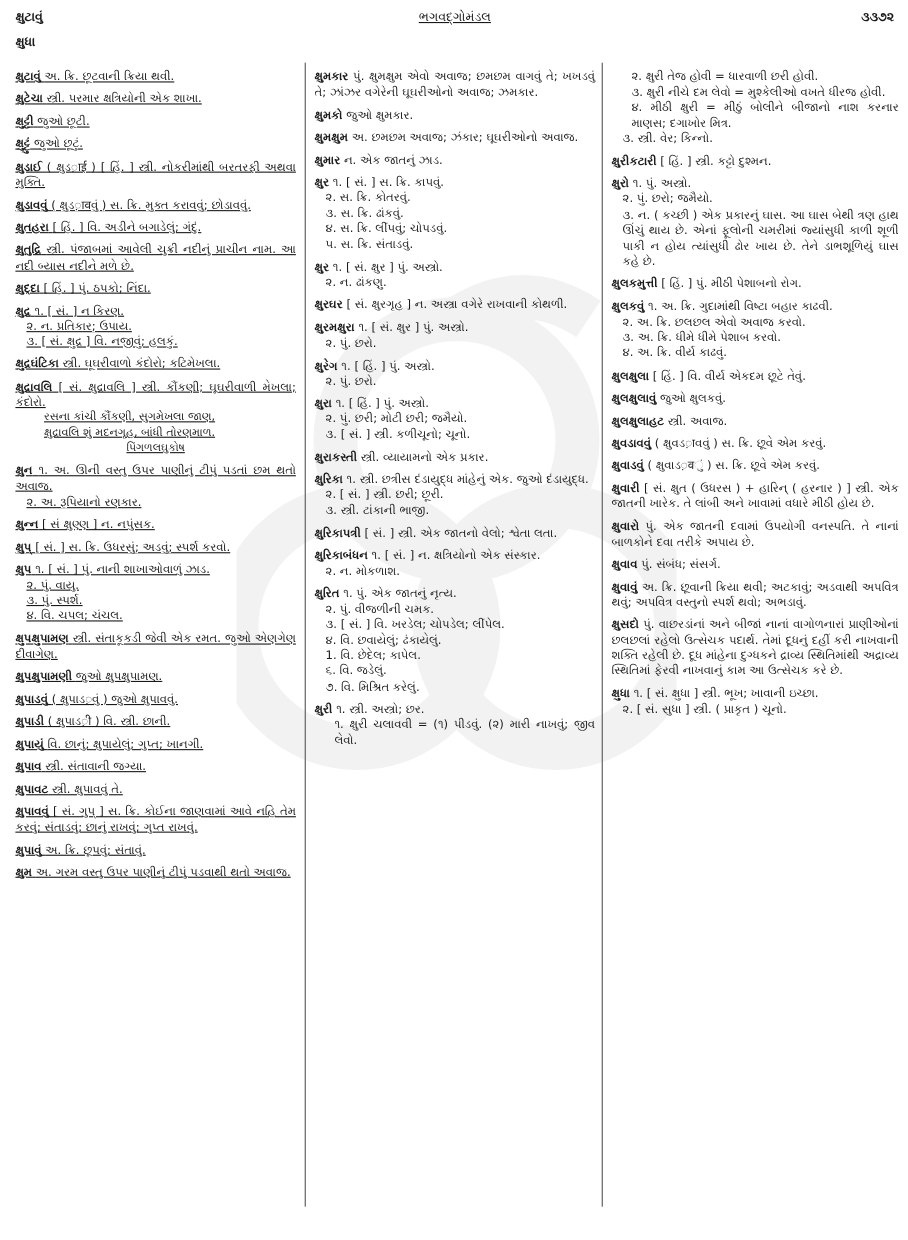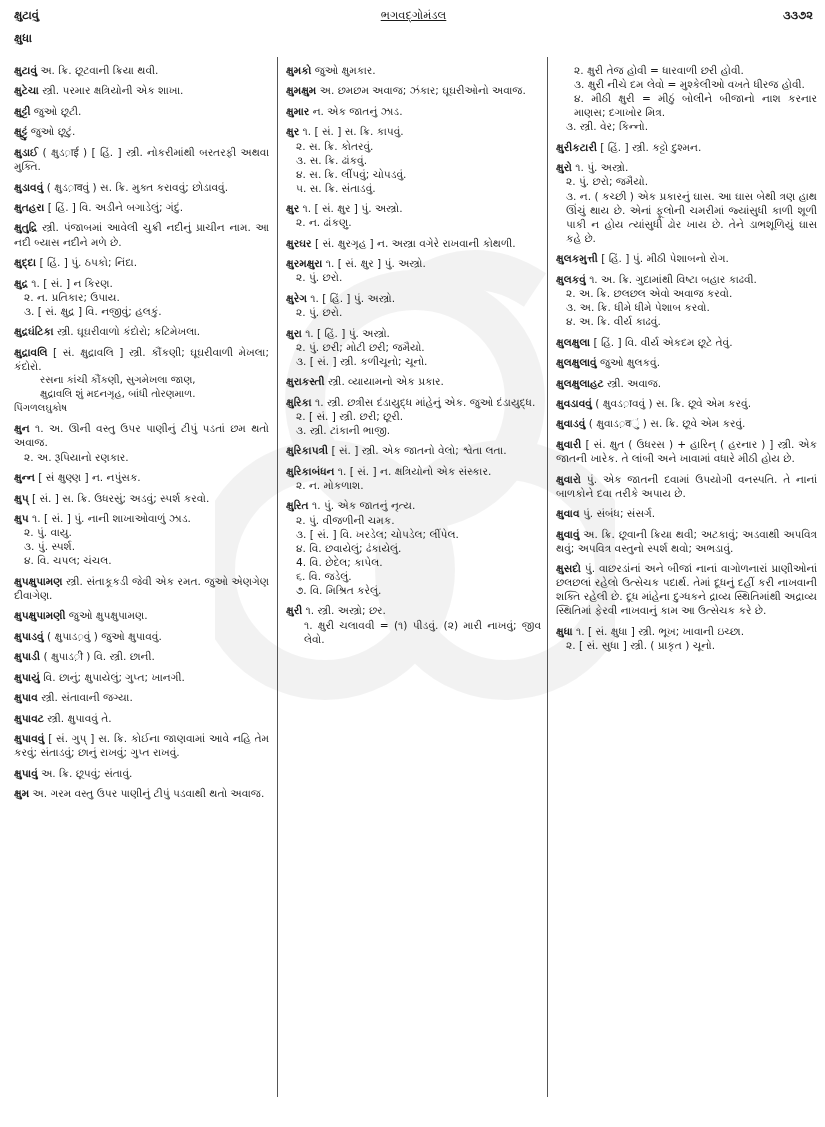--- a/index.html
+++ b/index.html
@@ -23,31 +23,31 @@
   .hdr-sub { position: absolute; left: 14px; top: 31px; font-size: 11.5px; font-weight: bold; }
 
   .columns {
     position: absolute; top: 57px; left: 14px; right: 8px; bottom: 30px;
     display: flex;
   }
   .col {
     box-sizing: border-box; font-size: 10.6px; line-height: 14.1px;
     padding: 6px 0 0 0;
   }
-  .col-1 { width: 264px; padding-right: 8px; border-right: 1px solid #555; }
+  .col-1 { width: 264px; padding-right: 8px; border-right: 1px solid #555; text-decoration: underline; }
   .col-2 { width: 270px; padding: 6px 6px 0 8px; border-right: 1px solid #555; }
   .col-3 { width: 269px; padding: 6px 0 0 8px; }
 
   .entry { margin-bottom: 6.4px; text-align: justify; text-indent: 0; }
   .entry .hw { font-weight: bold; }
   .entry .def { font-weight: normal; }
   .sub { padding-left: 10px; margin-top: 0; }
   .sub + .sub { margin-top: 0; }
   .quote { padding-left: 26px; font-size: 10.2px; line-height: 14px; }
-  .quote-src { text-align: left; font-size: 10px; }
+  .quote-src { text-align: center; font-size: 10px; }
   .idiom { padding-left: 18px; }
 </style>
 </head>
 <body>
 
 <svg class="watermark" viewBox="0 0 400 560">
   <g fill="none" stroke="#555" stroke-width="40">
     <circle cx="200" cy="170" r="110"></circle>
     <circle cx="110" cy="340" r="110"></circle>
     <circle cx="290" cy="340" r="110"></circle>
@@ -147,20 +147,23 @@
       </div>
       <div class="entry">
         <div><span class="hw">ક્ષુપાવું</span> <span class="def">અ. ક્રિ. છૂપવું; સંતાવું.</span></div>
       </div>
       <div class="entry">
         <div><span class="hw">ક્ષુમ</span> <span class="def">અ. ગરમ વસ્તુ ઉપર પાણીનું ટીપું પડવાથી થતો અવાજ.</span></div>
       </div>
     </div>
   <div class="col col-2">
       <div class="entry">
+        <div><span class="hw">ક્ષુમકાર</span> <span class="def">પું. ક્ષુમક્ષુમ એવો અવાજ; છમછમ વાગવું તે; ખખડવું તે; ઝાંઝર વગેરેની ઘૂઘરીઓનો અવાજ; ઝમકાર.</span></div>
+      </div>
+      <div class="entry">
         <div><span class="hw">ક્ષુમકો</span> <span class="def">જુઓ ક્ષુમકાર.</span></div>
       </div>
       <div class="entry">
         <div><span class="hw">ક્ષુમક્ષુમ</span> <span class="def">અ. છમછમ અવાજ; ઝંકાર; ઘૂઘરીઓનો અવાજ.</span></div>
       </div>
       <div class="entry">
         <div><span class="hw">ક્ષુમાર</span> <span class="def">ન. એક જાતનું ઝાડ.</span></div>
       </div>
       <div class="entry">
         <div><span class="hw">ક્ષુર</span> <span class="def">૧. [ સં. ] સ. ક્રિ. કાપવું.</span></div>
@@ -202,21 +205,21 @@
       </div>
       <div class="entry">
         <div><span class="hw">ક્ષુરિકાબંધન</span> <span class="def">૧. [ સં. ] ન. ક્ષત્રિયોનો એક સંસ્કાર.</span></div>
         <div class="sub">૨. ન. મોકળાશ.</div>
       </div>
       <div class="entry">
         <div><span class="hw">ક્ષુરિત</span> <span class="def">૧. પું. એક જાતનું નૃત્ય.</span></div>
         <div class="sub">૨. પું. વીજળીની ચમક.</div>
         <div class="sub">૩. [ સં. ] વિ. ખરડેલ; ચોપડેલ; લીંપેલ.</div>
         <div class="sub">૪. વિ. છવાયેલું; ઢંકાયેલું.</div>
-        <div class="sub">4. વિ. છેદેલ; કાપેલ.</div>
+        <div class="sub">1. વિ. છેદેલ; કાપેલ.</div>
         <div class="sub">૬. વિ. જડેલું.</div>
         <div class="sub">૭. વિ. મિશ્રિત કરેલું.</div>
       </div>
       <div class="entry">
         <div><span class="hw">ક્ષુરી</span> <span class="def">૧. સ્ત્રી. અસ્ત્રો; છર.</span></div>
         <div class="idiom">૧. ક્ષુરી ચલાવવી = (૧) પીડવું. (૨) મારી નાખવું; જીવ લેવો.</div>
       </div>
     </div>
   <div class="col col-3">
       <div class="entry">

